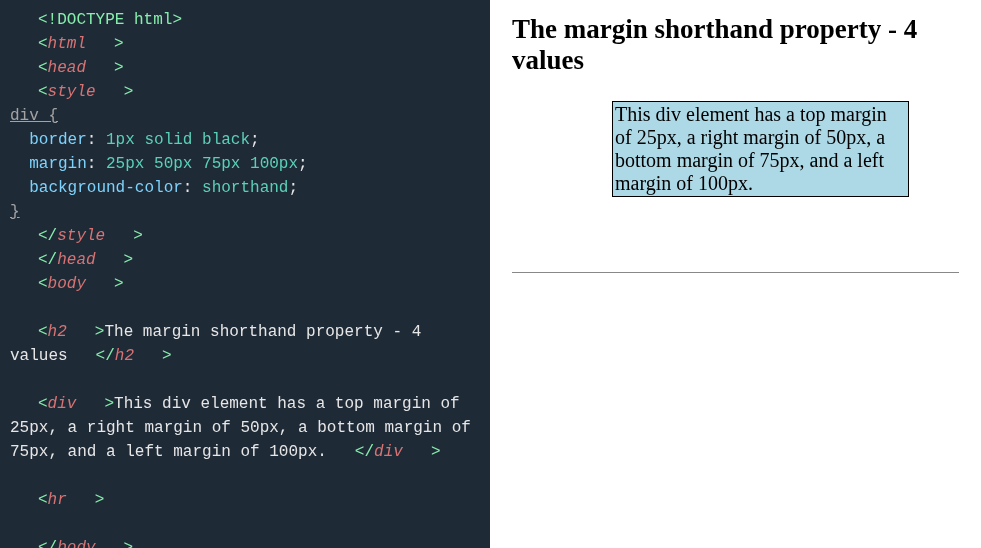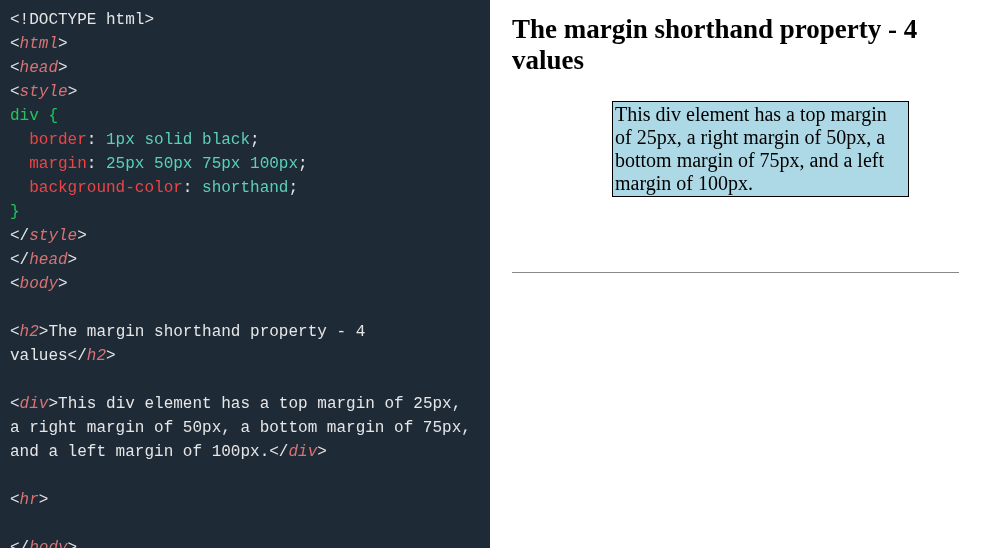--- a/index.html
+++ b/index.html
@@ -40,24 +40,24 @@
   border: 1px solid #000;
   background: #add8e6;
   margin: 25px 50px 75px 100px;
   font-size: 20px;
   line-height: 1.15;
   padding: 1px 2px;
 }
 hr { border: none; border-top: 1px solid #888; }
 
 
-.t-gray   { color: #e5e5e5; }
+.t-gray   { color: #86efac; margin-left: 28px; }
 .t-red    { color: #d97373; font-style: italic; }
-.t-green  { color: #22c55e; }
-.t-blue   { color: #ef4444; }
+.t-green  { color: #a3a3a3; text-decoration: underline; }
+.t-blue   { color: #7dd3fc; }
 .t-teal   { color: #5bd0b8; margin-top: 36px; }
 .t-white  { color: #e6e6e6; }
 </style>
 </head>
 <body>
 
 <div class="code-pane"><span class="t-gray">&lt;!DOCTYPE html&gt;</span>
 <span><span class="t-gray">&lt;</span><span class="t-red">html</span><span class="t-gray">&gt;</span></span>
 <span><span class="t-gray">&lt;</span><span class="t-red">head</span><span class="t-gray">&gt;</span></span>
 <span><span class="t-gray">&lt;</span><span class="t-red">style</span><span class="t-gray">&gt;</span></span>

